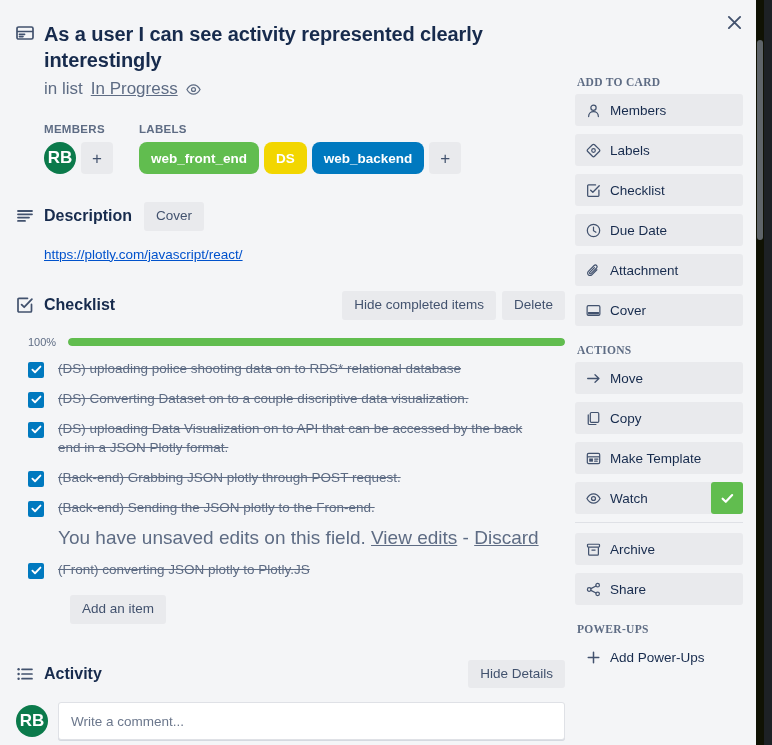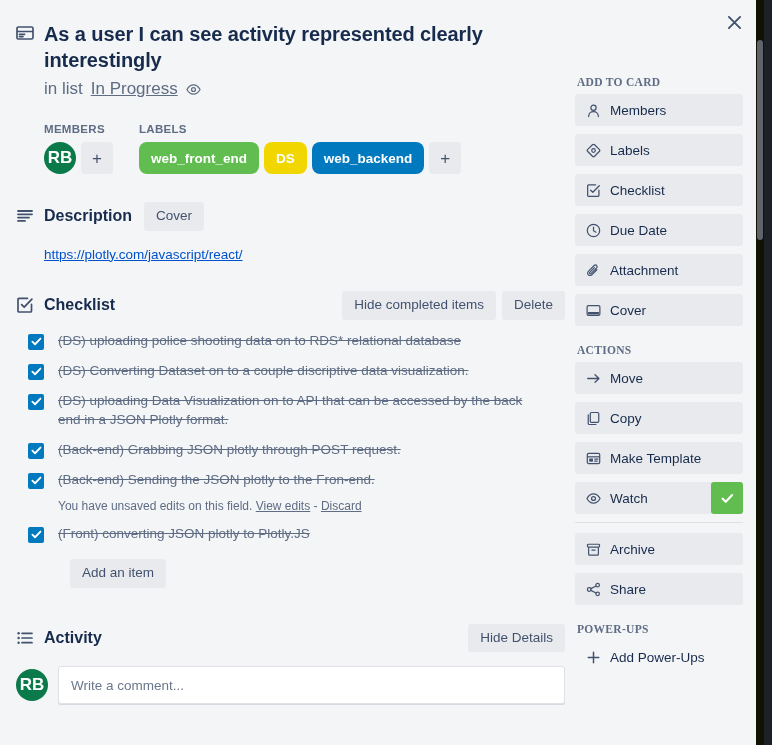--- a/index.html
+++ b/index.html
@@ -143,21 +143,21 @@
     width: 16px; height: 16px; flex: 0 0 16px;
     background: #0079bf; border-radius: 2px;
     margin-top: 3px; cursor: pointer;
     display: flex; align-items: center; justify-content: center;
   }
   .check-text {
     font-size: 13.5px; line-height: 19px; color: #5e6c84;
     text-decoration: line-through; cursor: pointer;
   }
   .unsaved-note {
-    font-size: 12px; color: #5e6c84; margin: 10px 0 0 42px;
+    font-size: 19px; color: #5e6c84; margin: 10px 0 0 42px;
   }
   .unsaved-note a { color: #5e6c84; text-decoration: underline; cursor: pointer; }
   .add-item-wrap { margin: 16px 0 0 54px; }
 
   
   .activity-sec { margin-top: 36px; }
   .comment-row { display: flex; align-items: center; gap: 10px; margin: 14px 0 0 0; }
   .comment-input {
     flex: 1; height: 38px; border: 1px solid #dfe1e6; border-radius: 3px;
     background: #fff; padding: 0 12px; font-size: 13.5px;
@@ -276,20 +276,26 @@
               <path d="M5.6 8.6 L8.2 11.2 L15.9 3.2" fill="none" stroke="#42526e" stroke-width="1.8" stroke-linecap="round" stroke-linejoin="round"></path>
             </svg>
           </div>
           <div class="section-title">Checklist</div>
           <div class="head-actions">
             <button class="btn-grey">Hide completed items</button>
             <button class="btn-grey">Delete</button>
           </div>
         </div>
 
+        <div class="progress-row">
+          <div class="progress-pct">100%</div>
+          <div class="progress-track">
+            <div class="progress-fill" id="progress-fill" style="width: 100%; background: rgb(97, 189, 79);"></div>
+          </div>
+        </div>
 
         <div id="checklist-items">
             <div class="check-item">
               <div class="checkbox" style="background: rgb(0, 121, 191);">
                 <svg width="11" height="11" viewBox="0 0 12 12">
                   <path d="M1.5 6.2 L4.4 9 L10.3 2.8" fill="none" stroke="#fff" stroke-width="2" stroke-linecap="round" stroke-linejoin="round"></path>
                 </svg>
               </div>
               <div class="check-text">(DS) uploading police shooting data on to RDS* relational database</div>
             </div>

